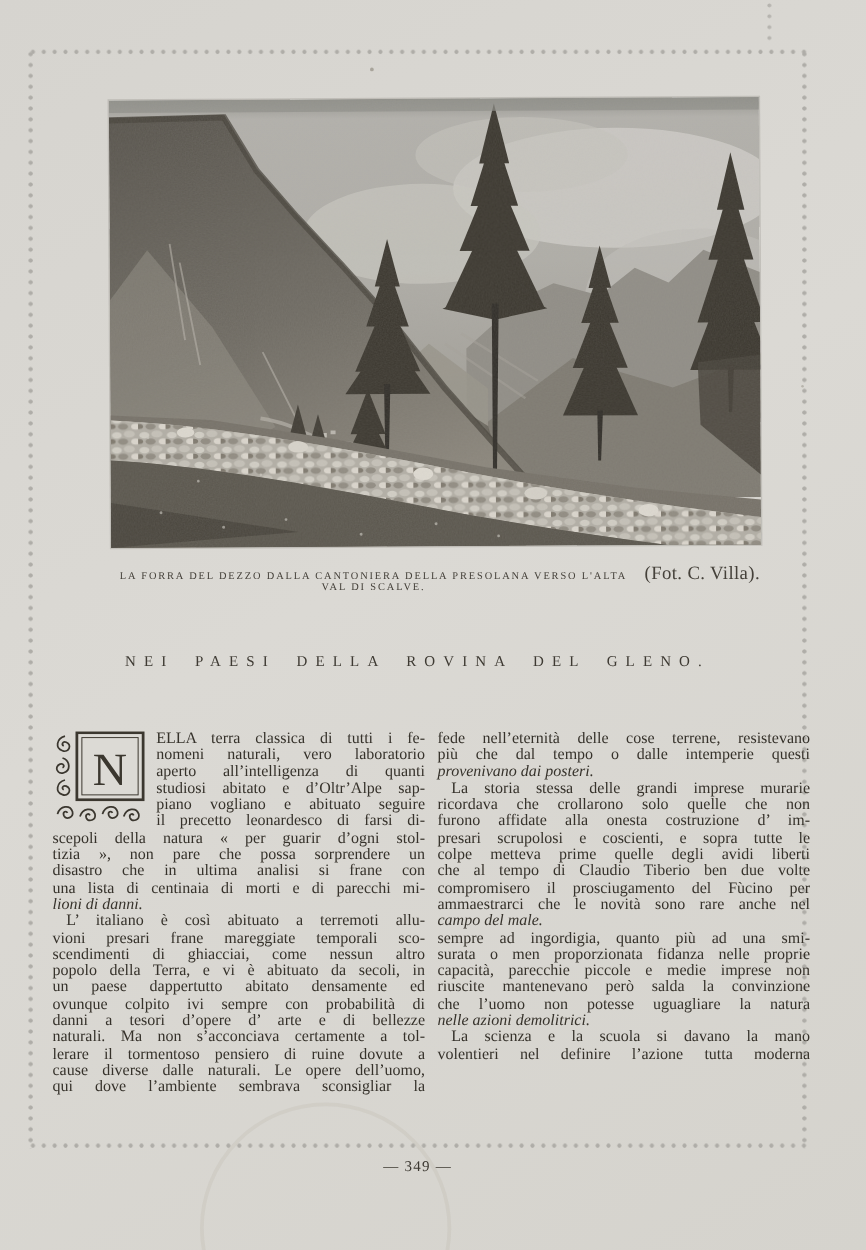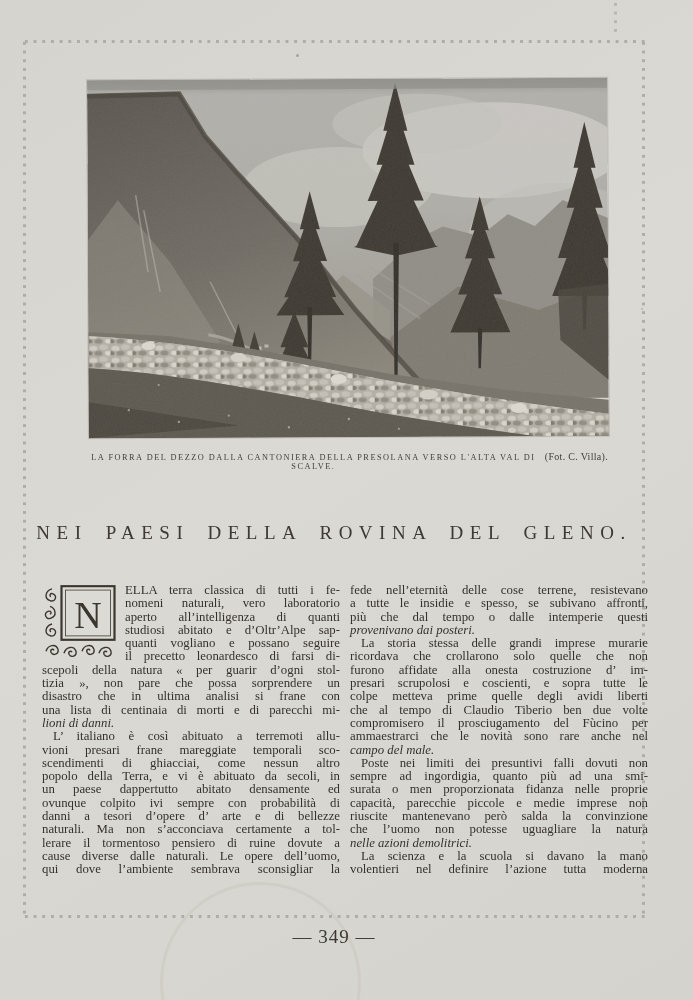--- a/index.html
+++ b/index.html
@@ -20,36 +20,36 @@
   .border-stub{position:absolute;left:613px;top:0;width:5px;height:36px;
     background-image:radial-gradient(circle,#b6b4af 1.3px,rgba(0,0,0,0) 1.8px);
     background-size:5px 8.7px;background-repeat:repeat-y;}
   
   .photo{position:absolute;left:88px;top:79px;width:520px;height:358px;margin:0;
          transform:rotate(-0.3deg);box-shadow:0 0 0 1px rgba(120,116,108,.25);}
   .photo svg{display:block;width:100%;height:100%;}
   
   .caption-row{position:absolute;left:88px;top:451px;width:520px;display:flex;align-items:baseline;}
   .caption{flex:1;text-align:center;font-size:8.3px;letter-spacing:1.5px;color:#45413a;}
-  .credit{font-size:10px;letter-spacing:.3px;color:#45413a;white-space:nowrap;margin-left:6px;}
+  .credit{font-size:15px;letter-spacing:.3px;color:#45413a;white-space:nowrap;margin-left:6px;}
   
   .title{position:absolute;left:22px;top:522px;width:624px;margin:0;text-align:center;
-         font-size:19px;font-weight:normal;letter-spacing:6.5px;word-spacing:7px;color:#3e3a33;}
+         font-size:12px;font-weight:normal;letter-spacing:6.5px;word-spacing:7px;color:#3e3a33;}
   
   .columns{position:absolute;left:42px;top:584px;width:606px;display:flex;gap:10px;
            font-size:12.8px;line-height:13.3px;color:#36322b;}
   .col{flex:1;min-width:0;}
   .tl{text-align:justify;text-align-last:justify;white-space:normal;}
   .tl.end{text-align-last:left;font-style:italic;}
   .tl.i{text-indent:11px;}
   .dropcap{float:left;width:74px;height:78px;margin:1px 9px 0 0;}
   .dropcap svg{display:block;width:74px;height:78px;}
   
   .pagenum{position:absolute;left:22px;top:926px;width:624px;text-align:center;
-           font-size:19px;letter-spacing:1px;color:#3c3831;}
+           font-size:12px;letter-spacing:1px;color:#3c3831;}
   
   .stain{position:absolute;left:160px;top:882px;width:195px;height:195px;border-radius:50%;
          border:3px solid rgba(152,142,118,.10);pointer-events:none;}
   .speck1{position:absolute;left:296px;top:54px;width:3px;height:3px;border-radius:50%;
           background:rgba(130,124,112,.55);}
   .speck2{position:absolute;left:641px;top:308px;width:2px;height:2px;border-radius:50%;
           background:rgba(130,124,112,.4);}
 </style>
 </head>
 <body>
@@ -204,21 +204,21 @@
             <path d="M40 68 C42 61 50 60 52 66 C53 71 47 73 45 69 C44 66 47 65 48 67"></path>
             <path d="M57 70 C59 63 67 62 69 68 C70 73 64 75 62 71 C61 68 64 67 65 69"></path>
           </g>
         </svg>
       </div>
       <div class="lines">
           <div class="tl">ELLA terra classica di tutti i fe-</div>
           <div class="tl">nomeni naturali, vero laboratorio</div>
           <div class="tl">aperto all’intelligenza di quanti</div>
           <div class="tl">studiosi abitato e d’Oltr’Alpe sap-</div>
-          <div class="tl">quanti vogliano e possano seguire</div>
+          <div class="tl">piano vogliano e abituato seguire</div>
           <div class="tl">il precetto leonardesco di farsi di-</div>
           <div class="tl">scepoli della natura « per guarir d’ogni stol-</div>
           <div class="tl">tizia », non pare che possa sorprendere un</div>
           <div class="tl">disastro che in ultima analisi si frane con</div>
           <div class="tl">una lista di centinaia di morti e di parecchi mi-</div>
           <div class="tl end">lioni di danni.</div>
           <div class="tl i">L’ italiano è così abituato a terremoti allu-</div>
           <div class="tl">vioni presari frane mareggiate temporali sco-</div>
           <div class="tl">scendimenti di ghiacciai, come nessun altro</div>
           <div class="tl">popolo della Terra, e vi è abituato da secoli, in</div>
@@ -227,33 +227,31 @@
           <div class="tl">danni a tesori d’opere d’ arte e di bellezze</div>
           <div class="tl">naturali. Ma non s’acconciava certamente a tol-</div>
           <div class="tl">lerare il tormentoso pensiero di ruine dovute a</div>
           <div class="tl">cause diverse dalle naturali. Le opere dell’uomo,</div>
           <div class="tl">qui dove l’ambiente sembrava sconsigliar la</div>
         </div>
     </div>
     <div class="col">
       <div class="lines">
           <div class="tl">fede nell’eternità delle cose terrene, resistevano</div>
-          <div class="tl">a tutte le insidie e spesso, se subivano affronti,</div>
           <div class="tl">più che dal tempo o dalle intemperie questi</div>
           <div class="tl end">provenivano dai posteri.</div>
           <div class="tl i">La storia stessa delle grandi imprese murarie</div>
           <div class="tl">ricordava che crollarono solo quelle che non</div>
           <div class="tl">furono affidate alla onesta costruzione d’ im-</div>
           <div class="tl">presari scrupolosi e coscienti, e sopra tutte le</div>
           <div class="tl">colpe metteva prime quelle degli avidi liberti</div>
           <div class="tl">che al tempo di Claudio Tiberio ben due volte</div>
           <div class="tl">compromisero il prosciugamento del Fùcino per</div>
           <div class="tl">ammaestrarci che le novità sono rare anche nel</div>
           <div class="tl end">campo del male.</div>
-          <div class="tl i">Poste nei limiti dei presuntivi falli dovuti non</div>
           <div class="tl">sempre ad ingordigia, quanto più ad una smi-</div>
           <div class="tl">surata o men proporzionata fidanza nelle proprie</div>
           <div class="tl">capacità, parecchie piccole e medie imprese non</div>
           <div class="tl">riuscite mantenevano però salda la convinzione</div>
           <div class="tl">che l’uomo non potesse uguagliare la natura</div>
           <div class="tl end">nelle azioni demolitrici.</div>
           <div class="tl i">La scienza e la scuola si davano la mano</div>
           <div class="tl">volentieri nel definire l’azione tutta moderna</div>
         </div>
     </div>

